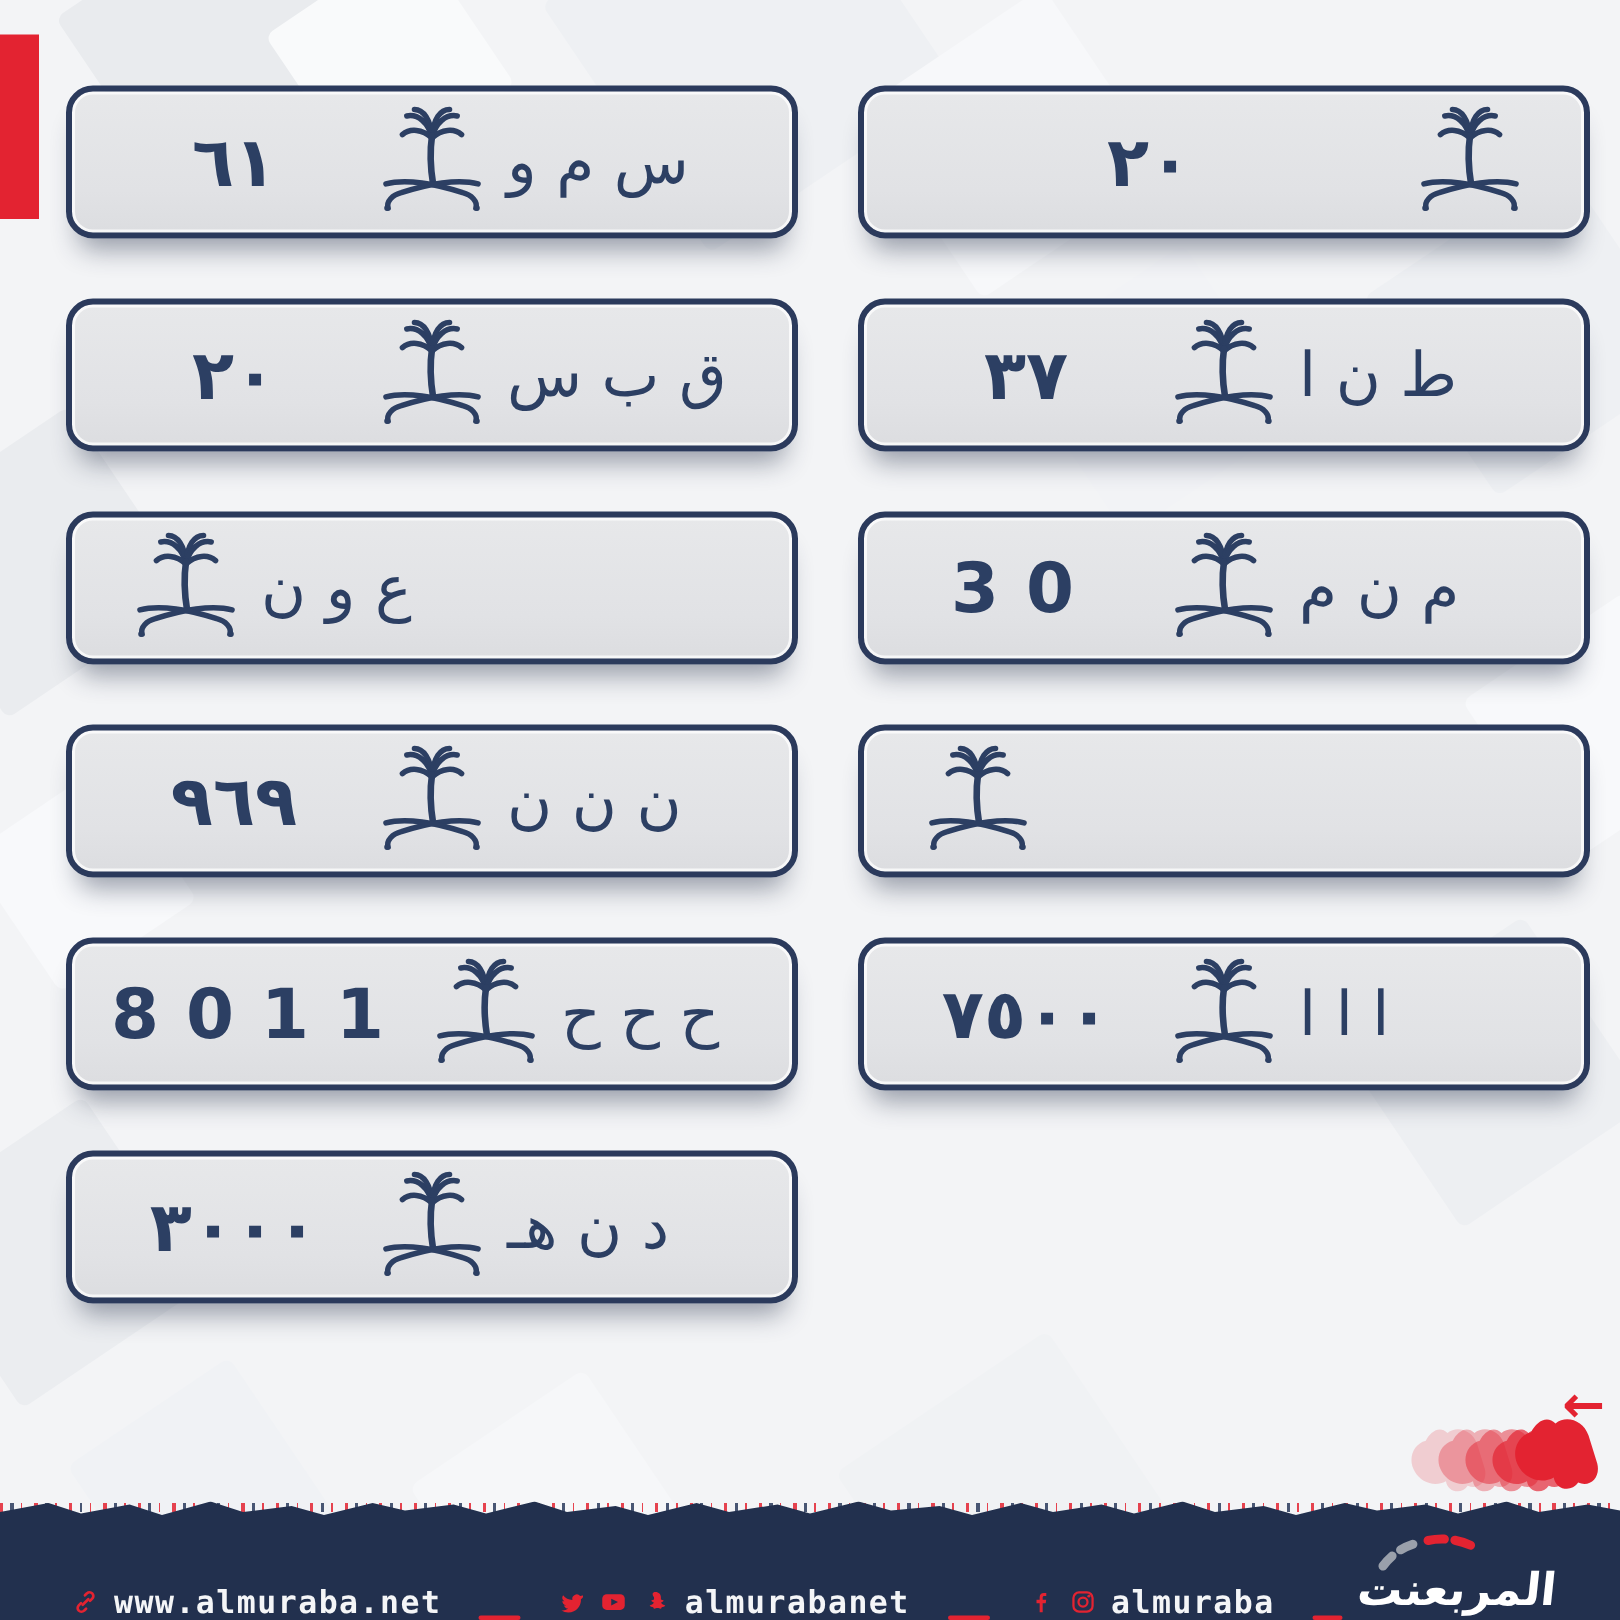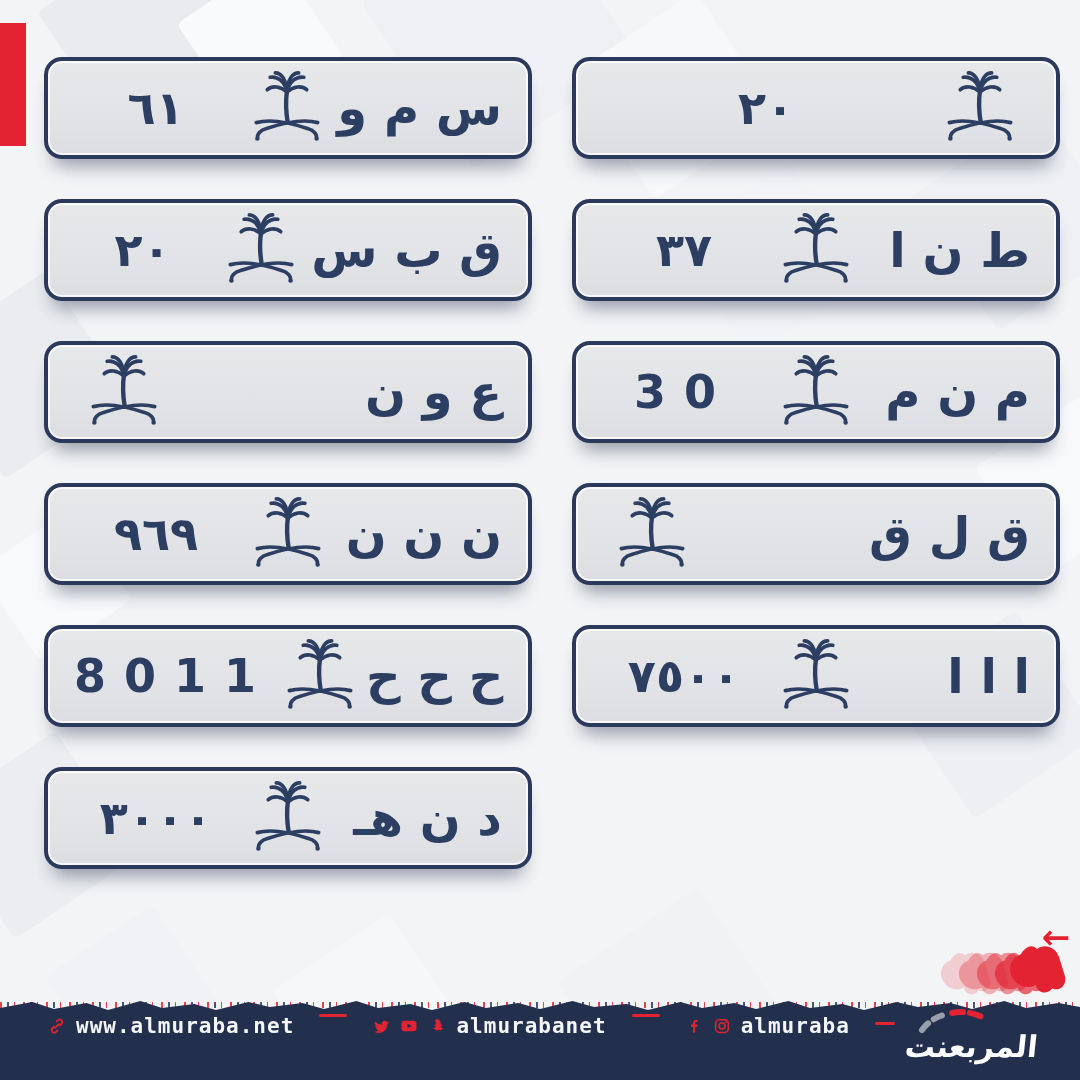--- a/index.html
+++ b/index.html
@@ -28,37 +28,37 @@
     color:#2c3f63;
   }
   .plate .num{
     flex:1.1;text-align:center;
     font-size:46px;font-weight:bold;letter-spacing:18px;
     direction:rtl;white-space:nowrap;
   }
   .plate .emblem{width:100px;display:flex;align-items:center;justify-content:center;}
   .plate .emblem svg{width:92px;height:76px;}
   .plate .letters{
-    flex:1.1;text-align:right;
-    font-size:48px;font-weight:bold;letter-spacing:7px;
+    flex:1.1;text-align:left;
+    font-size:41px;font-weight:normal;letter-spacing:7px;
     direction:rtl;white-space:nowrap;
   }
   
   .scribble{position:absolute;left:936px;top:932px;width:132px;height:84px;}
   .scribble .blob{position:absolute;top:14px;width:58px;height:58px;}
   .scribble .arrow{
     position:absolute;right:-2px;top:-12px;
     color:#e32331;font-size:34px;font-weight:bold;line-height:1;
   }
   
   .footer{
     position:absolute;left:0;right:0;bottom:0;height:80px;
     background:#22304e;
     clip-path:polygon(0 8px,3% 2px,5% 9px,8% 3px,10% 10px,13% 1px,15% 8px,18% 4px,20% 10px,23% 2px,25% 7px,28% 3px,30% 9px,33% 1px,35% 8px,38% 4px,40% 10px,43% 2px,45% 8px,48% 3px,50% 9px,53% 1px,55% 7px,58% 4px,60% 10px,63% 2px,65% 8px,68% 3px,70% 9px,73% 1px,75% 8px,78% 4px,80% 10px,83% 2px,85% 7px,88% 3px,90% 9px,93% 1px,95% 8px,98% 3px,100% 7px,100% 100%,0 100%);
-    display:flex;align-items:flex-start;justify-content:space-between;
+    display:flex;align-items:flex-end;justify-content:space-between;
     padding:14px 42px 0 48px;box-sizing:border-box;
   }
   .speckles{
     position:absolute;left:0;right:0;bottom:72px;height:6px;opacity:.85;
     background:repeating-linear-gradient(90deg,#e32331 0 2px,transparent 2px 7px,#2a3a5c 7px 9px,transparent 9px 14px,#e32331 14px 15px,transparent 15px 23px);
   }
   .f-group{display:flex;align-items:center;gap:10px;}
   .f-text{
     color:#f4f5f7;font-family:"DejaVu Sans Mono", monospace;
     font-size:21px;font-weight:bold;letter-spacing:1px;
@@ -181,21 +181,20 @@
         </svg>
       </span>
     <span class="letters">ن ن ن</span>
   </div>
   <div class="plate">
     <span class="emblem">
         <svg viewBox="0 0 120 104">
           <use href="#palm-emblem"></use>
         </svg>
       </span>
-    <span class="letters">ق ل ق</span>
   </div>
 
   <div class="plate">
     <span class="num">8011</span>
     <span class="emblem">
         <svg viewBox="0 0 120 104">
           <use href="#palm-emblem"></use>
         </svg>
       </span>
     <span class="letters">ح ح ح</span>

